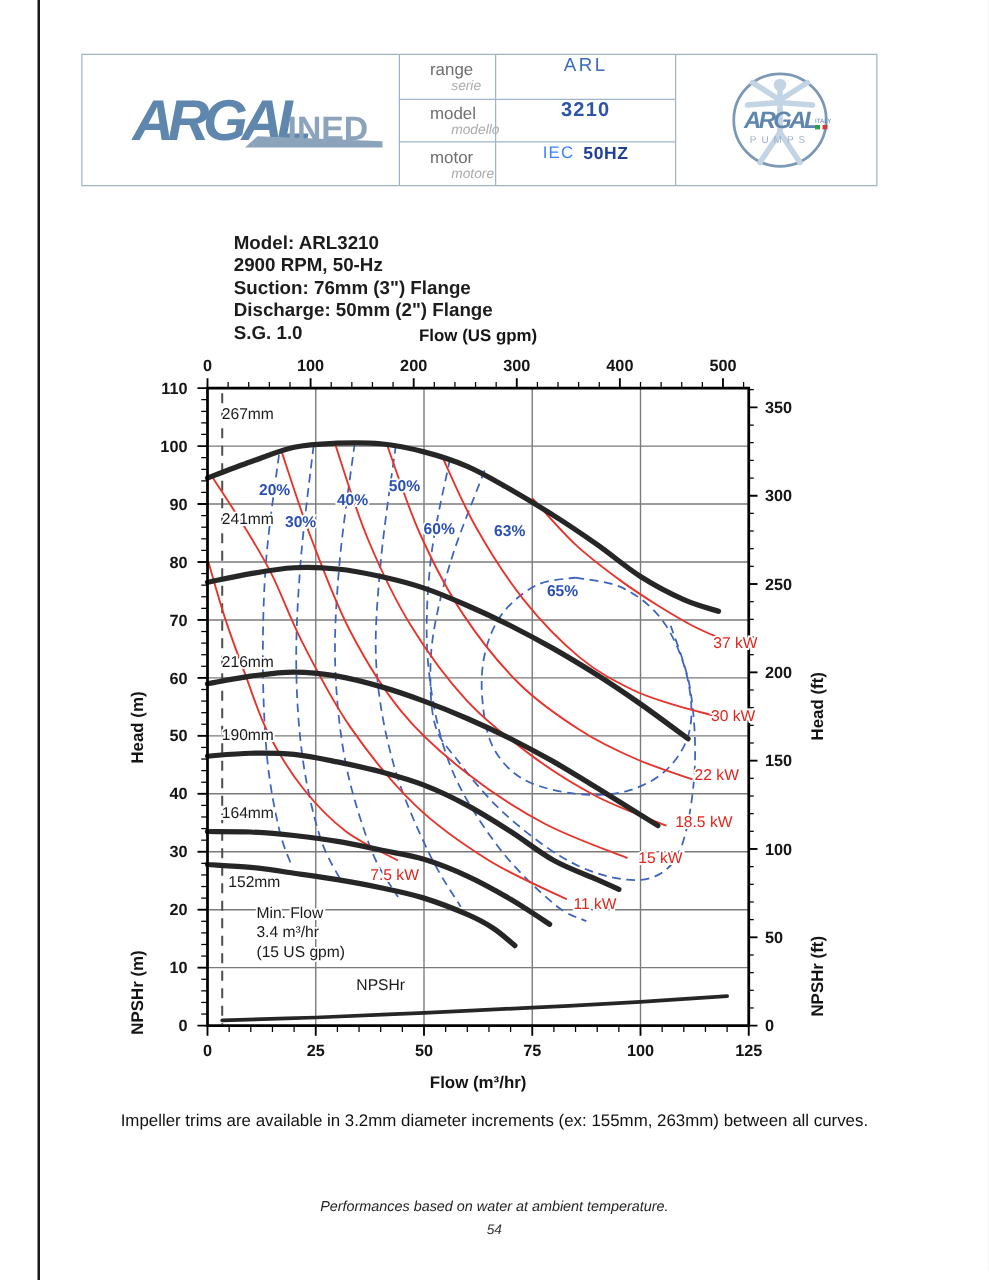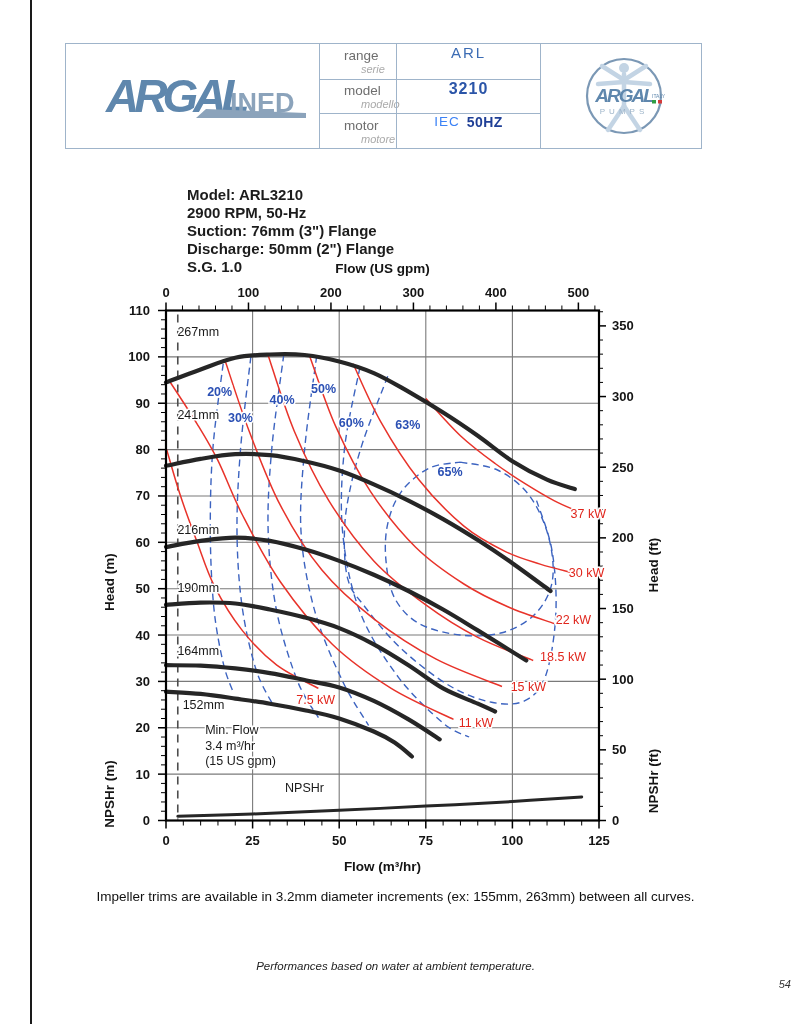--- a/index.html
+++ b/index.html
@@ -30,21 +30,21 @@
   .tick{font:bold 13px "Liberation Sans",sans-serif;fill:#141414;}
   .axt{font:bold 13.5px "Liberation Sans",sans-serif;fill:#141414;}
   .mm{font:12.5px "Liberation Sans",sans-serif;fill:#1a1a1a;paint-order:stroke;stroke:#fff;stroke-width:3px;}
   .effl{font:bold 12.5px "Liberation Sans",sans-serif;fill:#2b50b4;paint-order:stroke;stroke:#fff;stroke-width:3px;}
   .powl{font:12.5px "Liberation Sans",sans-serif;fill:#e0251c;paint-order:stroke;stroke:#fff;stroke-width:3px;}
   .note{font:12.5px "Liberation Sans",sans-serif;fill:#1a1a1a;paint-order:stroke;stroke:#fff;stroke-width:3px;}
   
   .trim-note{position:absolute;left:0;top:889px;width:791px;text-align:center;font-size:13.5px;color:#111;}
   .perf-note{position:absolute;left:0;top:948px;width:791px;text-align:center;font-size:11.5px;
              font-style:italic;color:#222;margin-top:12px;}
-  .pageno{position:absolute;left:0;top:978px;width:791px;text-align:right;font-size:11px;color:#333;font-style:italic;}
+  .pageno{position:absolute;left:0;top:978px;width:791px;text-align:center;font-size:11px;color:#333;font-style:italic;}
 </style>
 </head>
 <body>
 
 <div class="page">
   <div class="scan-line"></div>
 
   <div class="hdr">
     <div class="logo-cell">
       <svg width="230" height="80" viewBox="0 0 230 80">

